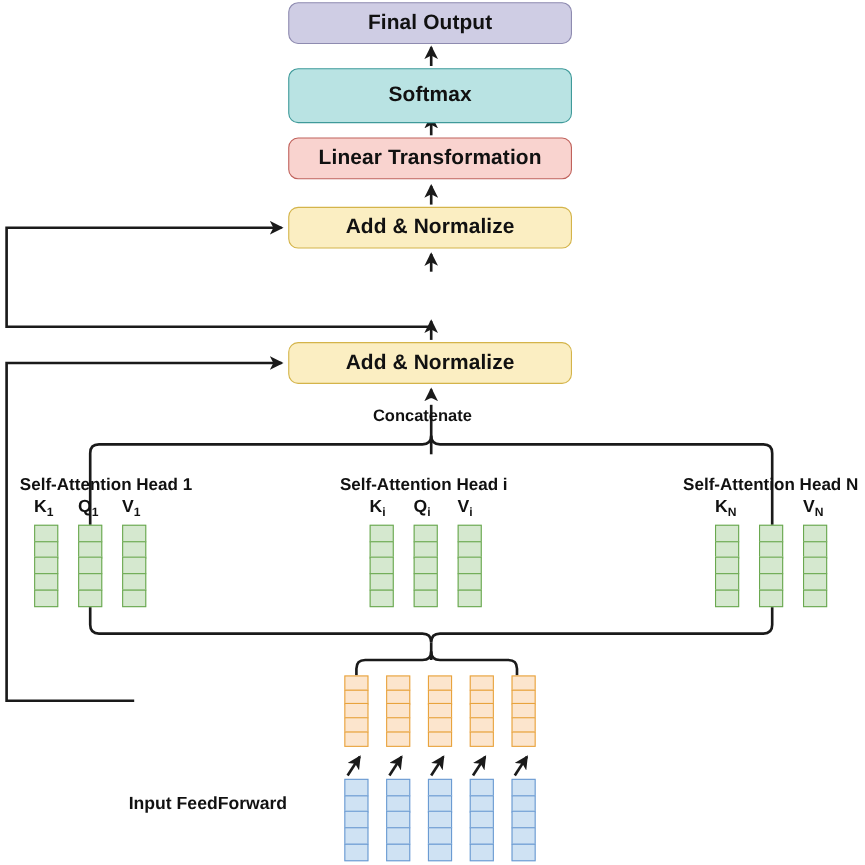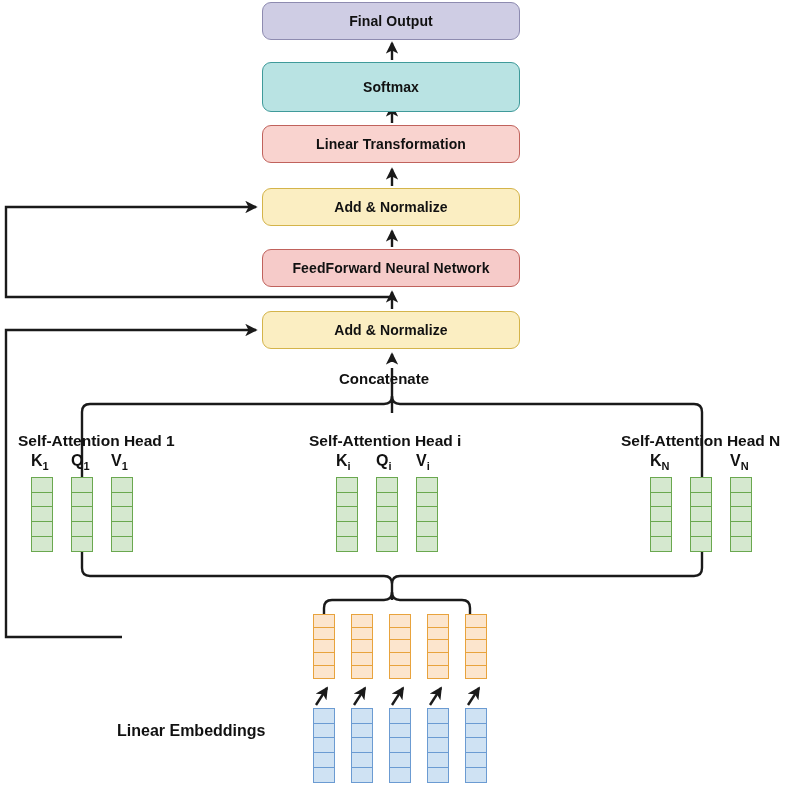--- a/index.html
+++ b/index.html
@@ -3,21 +3,21 @@
 <meta charset="utf-8">
 <style>
   html,body{margin:0;padding:0;background:#ffffff;}
   body{width:786px;height:786px;overflow:hidden;
        font-family:"Liberation Sans","DejaVu Sans",sans-serif;}
   #stage{position:relative;width:786px;height:786px;background:#fff;}
   svg#wires{position:absolute;left:0;top:0;width:786px;height:786px;pointer-events:none;}
 
   .pbox{position:absolute;box-sizing:border-box;border-radius:9px;
         display:flex;align-items:center;justify-content:center;
-        font-weight:bold;font-size:14px;color:#111;letter-spacing:.1px;}
+        font-weight:bold;font-size:19px;color:#111;letter-spacing:.1px;}
 
   .lbl{position:absolute;font-weight:bold;color:#111;white-space:nowrap;}
   .head-title{font-size:15.5px;}
   .qkv-lab{font-size:16px;}
   .qkv-lab sub{font-size:11px;font-weight:bold;}
   .concat-lab{font-size:15px;}
   .side-lab{font-size:16px;}
 
   .col{position:absolute;box-sizing:border-box;}
   .cell{box-sizing:border-box;width:100%;}
@@ -69,23 +69,20 @@
   </div>
   <div class="pbox" style="left:262px;top:62px;width:258px;height:50px;background:#b9e3e3;border:1.8px solid #3f9a9a;">
     <span>Softmax</span>
   </div>
   <div class="pbox" style="left:262px;top:125px;width:258px;height:38px;background:#f9d3cf;border:1.8px solid #c0625c;">
     <span>Linear Transformation</span>
   </div>
   <div class="pbox" style="left:262px;top:188px;width:258px;height:38px;background:#fbeec2;border:1.8px solid #d4b44a;">
     <span>Add &amp; Normalize</span>
   </div>
-  <div class="pbox" style="left:262px;top:249px;width:258px;height:38px;background:#f6cbc9;border:1.8px solid #c0625c;">
-    <span>FeedForward Neural Network</span>
-  </div>
   <div class="pbox" style="left:262px;top:311px;width:258px;height:38px;background:#fbeec2;border:1.8px solid #d4b44a;">
     <span>Add &amp; Normalize</span>
   </div>
 
   <div class="lbl concat-lab" style="left:339px;top:370px;">Concatenate</div>
 
   <div class="lbl head-title" style="left:18px;top:432px;">Self-Attention Head 1</div>
   <div class="lbl head-title" style="left:309px;top:432px;">Self-Attention Head i</div>
   <div class="lbl head-title" style="left:621px;top:432px;">Self-Attention Head N</div>
 
@@ -112,21 +109,21 @@
   <div class="lbl qkv-lab" style="left:650px;top:452px;">
     <span>K</span><sub>N</sub>
   </div>
   <div class="lbl qkv-lab" style="left:731px;top:452px;margin-top:34px;">
     <span>Q</span><sub>N</sub>
   </div>
   <div class="lbl qkv-lab" style="left:730px;top:452px;">
     <span>V</span><sub>N</sub>
   </div>
 
-  <div class="lbl side-lab" style="left:117px;top:722px;">Linear Embeddings</div>
+  <div class="lbl side-lab" style="left:117px;top:722px;">Input FeedForward</div>
 
   <div id="qkv-cols">
       <div class="col" style="left: 31px; top: 477px; width: 22px;">
         <div class="cell" style="height: 16px; background: rgb(213, 232, 207); border: 1.3px solid rgb(106, 168, 79); margin-top: 0px;"></div>
         <div class="cell" style="height: 16px; background: rgb(213, 232, 207); border: 1.3px solid rgb(106, 168, 79); margin-top: -1.3px;"></div>
         <div class="cell" style="height: 16px; background: rgb(213, 232, 207); border: 1.3px solid rgb(106, 168, 79); margin-top: -1.3px;"></div>
         <div class="cell" style="height: 16px; background: rgb(213, 232, 207); border: 1.3px solid rgb(106, 168, 79); margin-top: -1.3px;"></div>
         <div class="cell" style="height: 16px; background: rgb(213, 232, 207); border: 1.3px solid rgb(106, 168, 79); margin-top: -1.3px;"></div>
       </div>
       <div class="col" style="left: 71px; top: 477px; width: 22px;">

